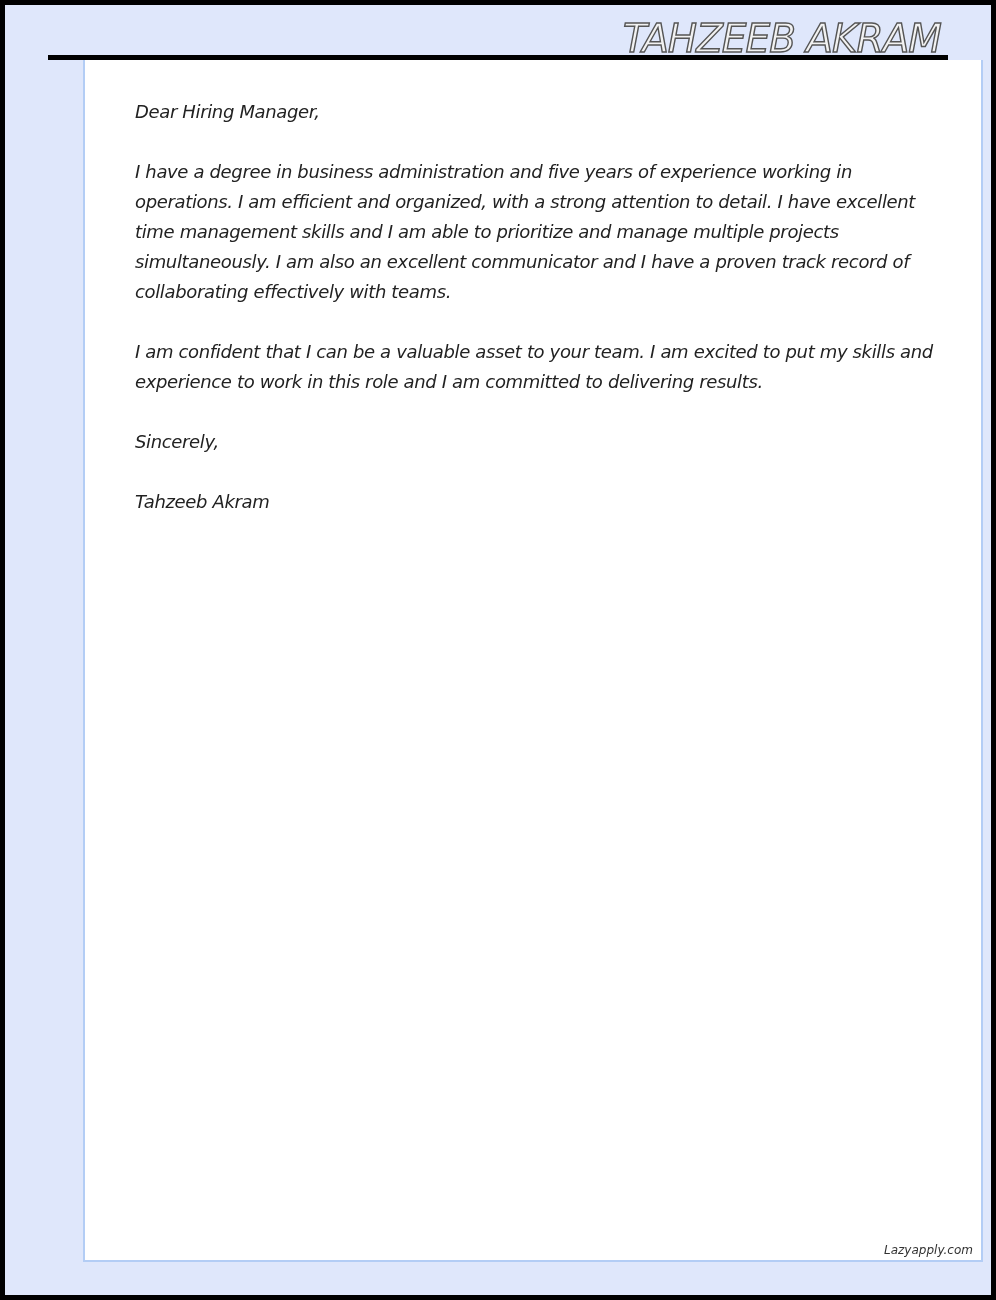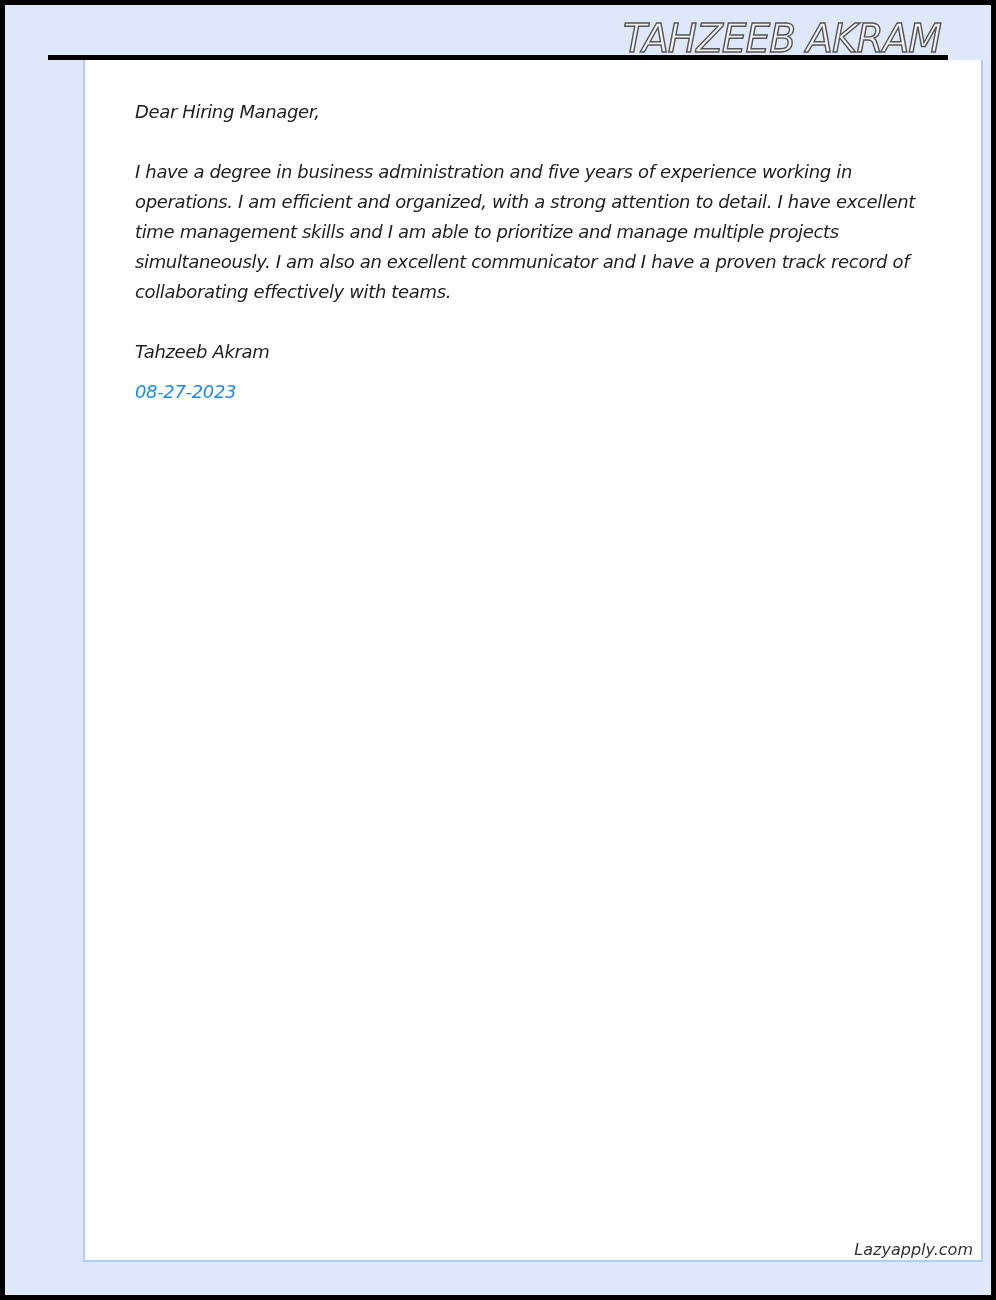--- a/index.html
+++ b/index.html
@@ -74,36 +74,37 @@
     .date {
       color: #1e88e5;
       font-size: 18px;
       line-height: 30px;
     }
     .footer-brand {
       position: absolute;
       right: 8px;
       bottom: 2px;
       font-family: "DejaVu Sans", sans-serif;
-      font-size: 16px;
+      font-size: 12px;
       line-height: 16px;
       color: #333;
       text-align: right;
     }
   </style>
 </head>
 <body>
 
 <div class="frame">
   <div class="header-name">TAHZEEB AKRAM</div>
   <div class="header-bar"></div>
 
   <div class="card">
     <div class="letter">
       <p>Dear Hiring Manager,</p>
       <p>I have a degree in business administration and five years of experience working in operations. I am efficient and organized, with a strong attention to detail. I have excellent time management skills and I am able to prioritize and manage multiple projects simultaneously. I am also an excellent communicator and I have a proven track record of collaborating effectively with teams.</p>
+      <p>I am confident that I can be a valuable asset to your team. I am excited to put my skills and experience to work in this role and I am committed to delivering results.</p>
+      <p>Sincerely,</p>
       <p class="tight">Tahzeeb Akram</p>
-      <div class="date">08-27-2023</div>
     </div>
 
     <div class="footer-brand">Lazyapply.com</div>
   </div>
 </div>
 
 </body></html>

